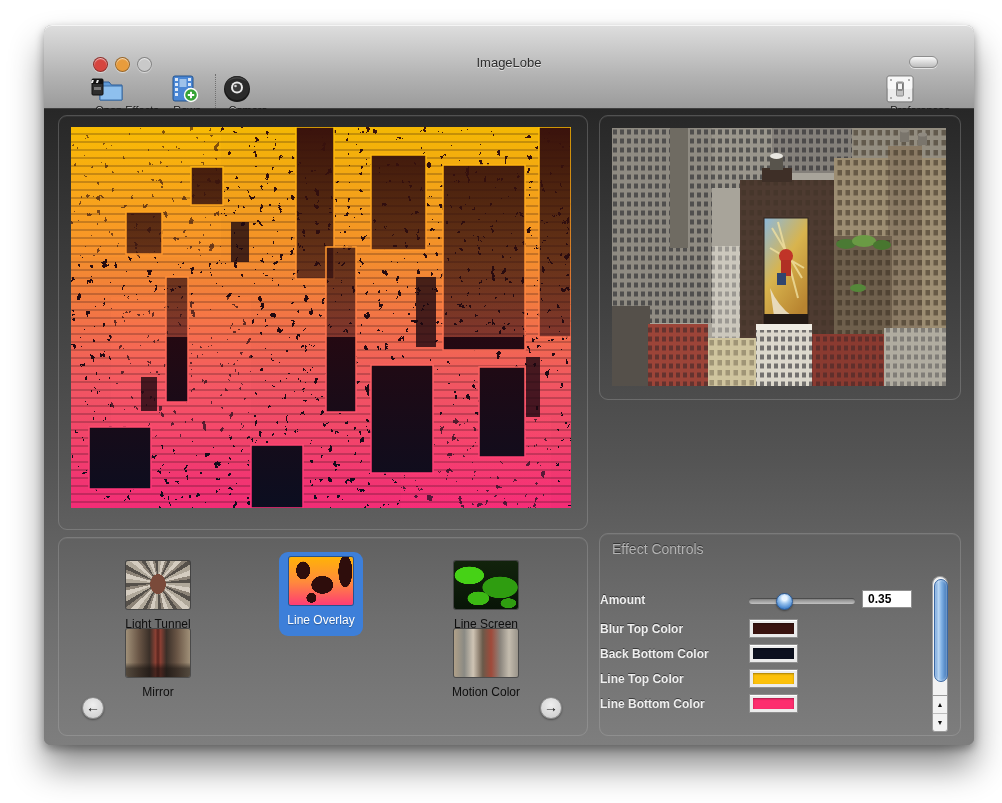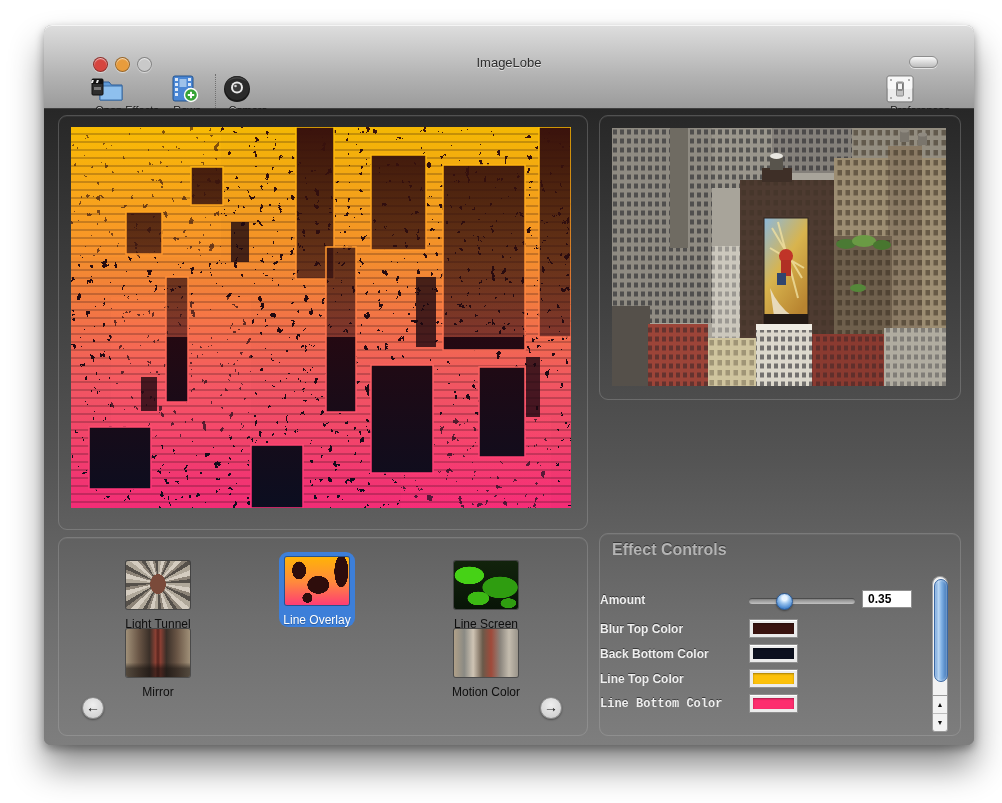--- a/index.html
+++ b/index.html
@@ -38,21 +38,21 @@
   .preview-img{position:absolute;left:12px;top:11px;width:500px;height:381px;background:#1a0a10;}
   .photo-img{position:absolute;left:12px;top:12px;width:334px;height:258px;background:#8f8b82;}
   
   .info-row{position:absolute;left:0;width:100%;font-size:12px;font-weight:bold;}
   .info-label{position:absolute;left:12px;width:84px;color:#9f9f9f;text-shadow:0 -1px 0 rgba(0,0,0,0.4);}
   .info-value{position:absolute;left:97px;color:#f2f2f2;text-shadow:0 -1px 0 rgba(0,0,0,0.5);}
   
   .fx-cell{position:absolute;width:130px;display:flex;flex-direction:column;align-items:center;padding-top:5px;}
   .fx-cell .thumb{width:64px;height:48px;border-radius:2px;box-shadow:0 0 0 1px rgba(0,0,0,0.35);}
   .fx-label{margin-top:8px;font-size:12px;color:#0e0e0e;line-height:14px;text-align:right;}
-  .fx-cell.selected{padding:5px 0 0 0;border-radius:9px;margin-top:-4px;width:76px;}
+  .fx-cell.selected{padding:5px 0 9px 0;border-radius:9px;margin-top:-4px;width:84px;}
   .fx-cell.selected .fx-label{color:#ffffff;text-shadow:0 1px 1px rgba(0,0,0,0.3);}
   .c1{left:34px;}.c2{left:198px;}.c3{left:362px;}
   .c2.selected{left:220px;}
   .r1{top:18px;}.r2{top:86px;}
   .fx-arrow{position:absolute;width:20px;height:20px;border-radius:50%;background:radial-gradient(circle at 50% 35%,#efefef,#c9c9c9);
     border:1px solid #8a8a8a;box-shadow:0 1px 2px rgba(0,0,0,0.35);color:#111;font-size:14px;font-weight:bold;
     line-height:19px;text-align:center;}
   .fx-prev{left:23px;top:159px;}
   .fx-next{left:481px;top:159px;}
   
@@ -75,35 +75,35 @@
   .t-mirror{background:
     linear-gradient(0deg, rgba(20,16,14,0.55) 0 18%, transparent 30%),
     linear-gradient(90deg,#a09078 0%,#6a5646 20%,#3a2f28 37%,#8a4034 46%,#5a241e 50%,#8a4034 54%,#3a2f28 63%,#6a5646 80%,#a09078 100%);}
   .t-monochrome{background:
     linear-gradient(180deg, rgba(0,0,0,0) 55%, rgba(0,0,0,0.45) 100%),
     repeating-linear-gradient(90deg,#e2e2e2 0 6px,#9d9d9d 6px 10px,#474747 10px 14px,#c0c0c0 14px 21px,#6a6a6a 21px 26px);}
   .t-motion-blur{background:
     linear-gradient(90deg,#b0a088 0%,#8a8a84 16%,#cfc4b4 30%,#6a5a4a 45%,#a04a3a 58%,#8a847c 72%,#c4bcae 86%,#9a948a 100%);
     filter:blur(0.6px);}
   
-  .ec-title{position:absolute;left:12px;top:7px;font-size:16px;font-weight:bold;color:#b4b4b4;text-shadow:0 -1px 0 rgba(0,0,0,0.45);}
+  .ec-title{position:absolute;left:12px;top:7px;font-size:14px;font-weight:normal;color:#b4b4b4;text-shadow:0 -1px 0 rgba(0,0,0,0.45);}
   .ec-label{position:absolute;width:139px;left:0;text-align:left;font-size:12px;font-weight:bold;color:#efefef;
     text-shadow:0 -1px 0 rgba(0,0,0,0.5);}
   .slider{position:absolute;left:149px;top:64px;width:106px;height:6px;border-radius:3px;
     background:linear-gradient(180deg,#7c7c7c,#c2c2c2);box-shadow:inset 0 1px 1px rgba(0,0,0,0.45);}
   .knob{position:absolute;left:27px;top:-5px;width:15px;height:15px;border-radius:50%;
     background:radial-gradient(circle at 50% 28%,#e8f4ff 0 18%,#9ec6ef 40%,#4a88d0 75%,#2a62ac 100%);
     border:1px solid #2a5a96;box-shadow:0 1px 2px rgba(0,0,0,0.4);}
   .value-box{position:absolute;left:262px;top:56px;width:50px;height:18px;background:#ffffff;border:1px solid #8f8f8f;
     font-size:12px;font-weight:bold;color:#000;padding:1px 0 0 5px;box-sizing:border-box;line-height:15px;}
   .well{position:absolute;left:149px;width:49px;height:19px;background:#ececec;border:1px solid #8f8f8f;
     box-shadow:inset 0 1px 0 #ffffff;padding:3px;box-sizing:border-box;}
   .well-inner{width:100%;height:100%;box-shadow:inset 0 1px 2px rgba(0,0,0,0.35);}
   .wy1{top:85px;}.wy2{top:110px;}.wy3{top:135px;}.wy4{top:160px;}
-  .ly0{top:59px;}.ly1{top:88px;}.ly2{top:113px;}.ly3{top:138px;}.ly4{top:163px;font-family:Liberation Mono, monospace;}
+  .ly0{top:59px;}.ly1{top:88px;}.ly2{top:113px;}.ly3{top:138px;}.ly4{top:163px;}
   .sbar{position:absolute;left:332px;top:42px;width:16px;height:156px;}
   .sb-track{position:absolute;left:0;top:0;width:16px;height:119px;background:#f2f2f2;border:1px solid #9a9a9a;
     border-bottom:none;border-radius:8px 8px 0 0;box-sizing:border-box;}
   .sb-thumb{position:absolute;left:1px;top:2px;width:12px;height:101px;border-radius:7px;
     background:linear-gradient(90deg,#6f9fd8 0%,#b8d6f4 30%,#7fb0e4 55%,#3f74b4 100%);
     border:1px solid #3a68a4;box-shadow:inset 0 0 2px rgba(255,255,255,0.8);}
   .sb-btns{position:absolute;left:0;top:119px;width:16px;height:37px;background:#f2f2f2;border:1px solid #9a9a9a;
     border-radius:0 0 3px 3px;box-sizing:border-box;}
   .sb-btn{width:100%;height:17px;text-align:center;font-size:7px;line-height:17px;color:#111;}
   .sb-btn + .sb-btn{border-top:1px solid #bdbdbd;}

